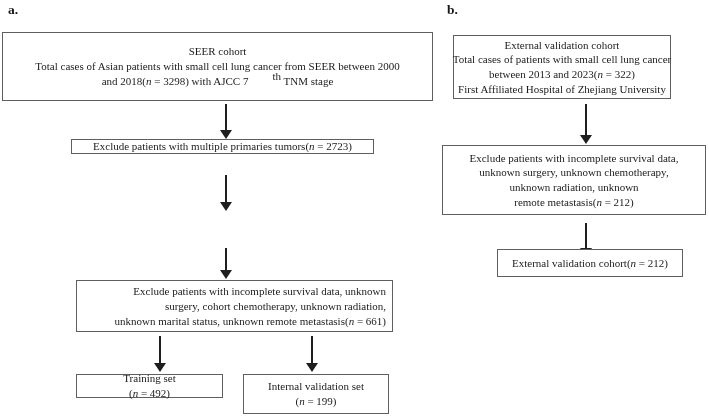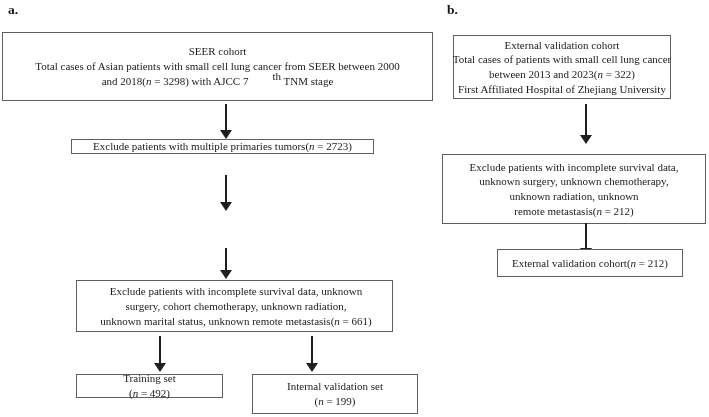--- a/index.html
+++ b/index.html
@@ -21,21 +21,21 @@
     position:absolute;
     border:1px solid #5f5f5f;
     background:#ffffff;
     display:flex;
     flex-direction:column;
     justify-content:center;
     box-sizing:border-box;
     font-size:11px;
   }
   .box.center{align-items:center;text-align:center;padding:2px 4px;}
-  .box.left{align-items:center;text-align:left;padding:2px 6px 2px 9px;}
+  .box.left{align-items:flex-end;text-align:left;padding:2px 6px 2px 9px;}
   .ln{line-height:15px;white-space:nowrap;}
   .box.tight4 .ln{line-height:14.6px;}
   .ln i{font-style:italic;}
   .ln sup{font-size:11px;line-height:0;vertical-align:super;margin-left:24px;}
   .arrow{
     position:absolute;
     width:12px;
     display:flex;
     flex-direction:column;
     align-items:center;
@@ -95,38 +95,38 @@
   <div class="arrow" style="left:306px;top:336px;height:36px">
     <i class="shaft"></i>
       <i class="head"></i>
   </div>
 
   <div class="box center" style="left:76px;top:374px;width:147px;height:24px">
     <div class="ln">Training set</div>
     <div class="ln">(<i>n</i> = 492)</div>
   </div>
 
-  <div class="box center" style="left:252px;top:374px;width:166px;height:40px">
+  <div class="box center" style="left:243px;top:374px;width:146px;height:40px">
     <div class="ln">Internal validation set</div>
     <div class="ln">(<i>n</i> = 199)</div>
   </div>
 
   <div class="box center tight4" style="left:453px;top:35px;width:218px;height:64px">
     <div class="ln">External validation cohort</div>
     <div class="ln">Total cases of patients with small cell lung cancer</div>
     <div class="ln">between 2013 and 2023(<i>n</i> = 322)</div>
     <div class="ln">First Affiliated Hospital of Zhejiang University</div>
   </div>
 
   <div class="arrow" style="left:580px;top:104px;height:40px">
     <i class="shaft"></i>
       <i class="head"></i>
   </div>
 
-  <div class="box center tight4" style="left:442px;top:154px;width:264px;height:70px">
+  <div class="box center tight4" style="left:442px;top:145px;width:264px;height:70px">
     <div class="ln">Exclude patients with incomplete survival data,</div>
     <div class="ln">unknown surgery, unknown chemotherapy,</div>
     <div class="ln">unknown radiation, unknown</div>
     <div class="ln">remote metastasis(<i>n</i> = 212)</div>
   </div>
 
   <div class="arrow" style="left:580px;top:223px;height:34px">
     <i class="shaft"></i>
       <i class="head"></i>
   </div>

